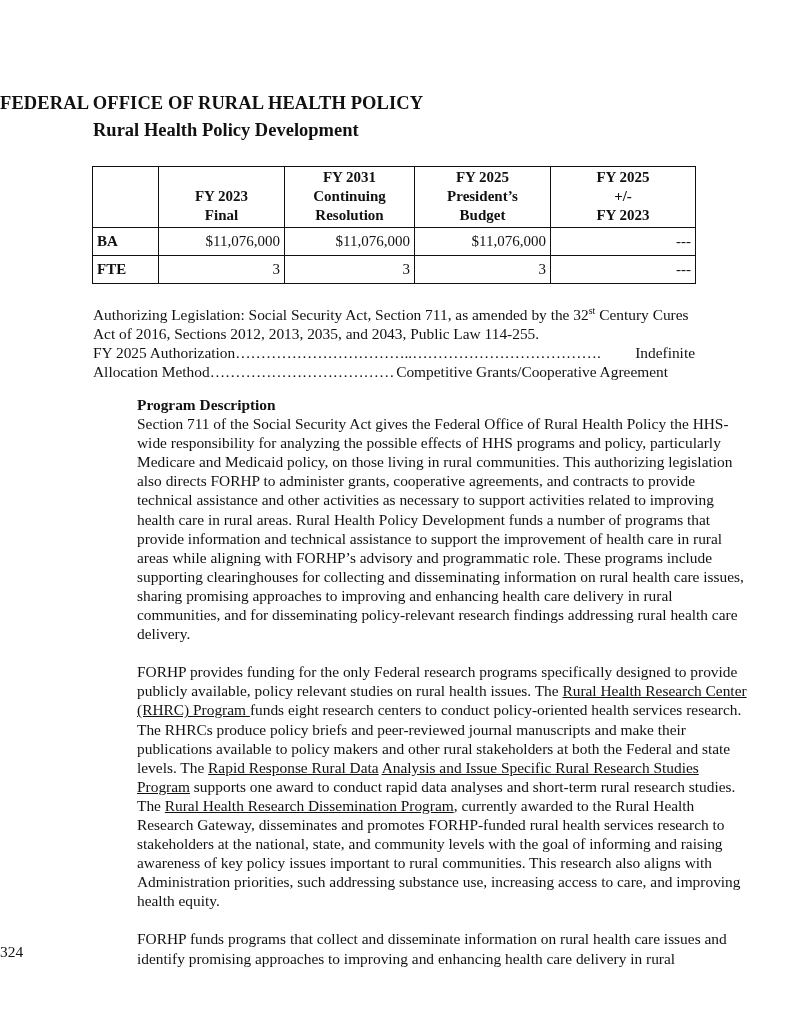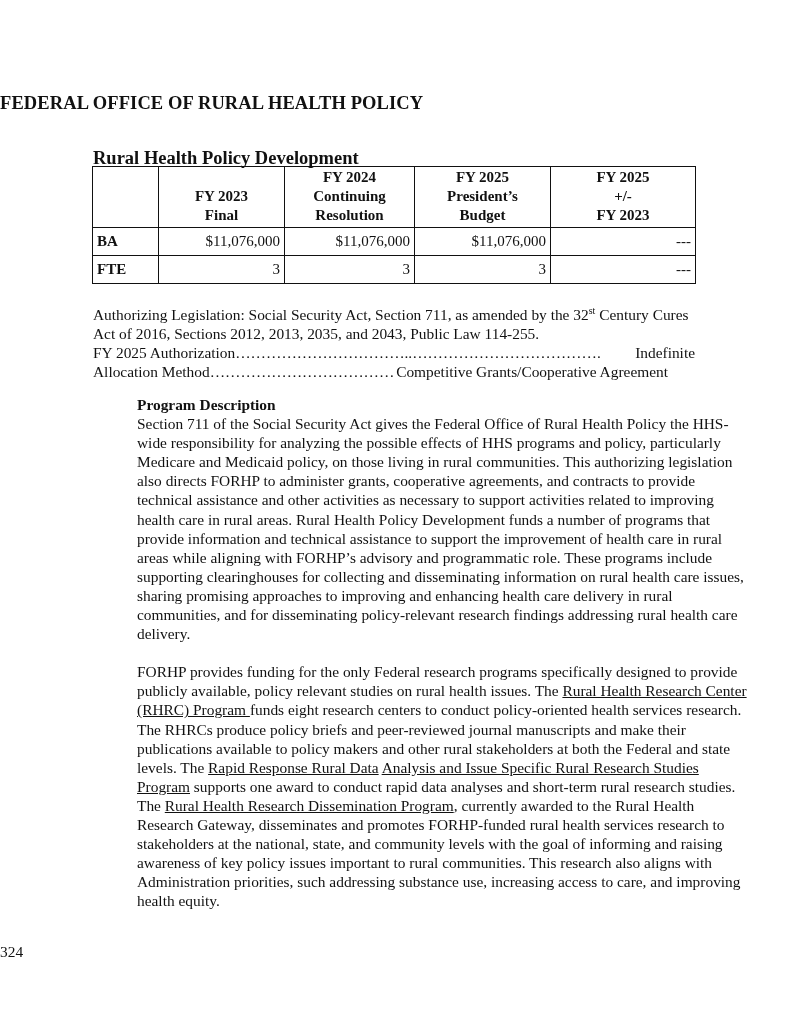--- a/index.html
+++ b/index.html
@@ -7,21 +7,21 @@
       width: 791px; height: 1024px; position: relative; overflow: hidden;
       font-family: "Liberation Serif", "DejaVu Serif", serif;
       color: #111111;
     }
     .abs { position: absolute; }
     .main-title {
       left: 0; width: 791px; top: 93px; text-align: left;
       font-weight: bold; font-size: 18.5px; letter-spacing: 0.1px;
     }
     .sec-title {
-      left: 93px; top: 148px; font-weight: bold; font-size: 18.5px;
+      left: 93px; top: 120px; font-weight: bold; font-size: 18.5px;
     }
     table.budget {
       position: absolute; left: 92px; top: 166px;
       border-collapse: collapse; font-size: 15px;
     }
     table.budget td, table.budget th {
       border: 1.6px solid #111;
       padding: 0 4px;
     }
     table.budget th {
@@ -47,21 +47,21 @@
 <body>
 
 <div class="abs main-title">FEDERAL OFFICE OF RURAL HEALTH POLICY</div>
 <div class="abs sec-title">Rural Health Policy Development</div>
 
 <table class="budget">
   <tbody>
       <tr>
     <th class="c0"></th>
     <th class="c1"><span>FY 2023</span><br><span>Final</span></th>
-    <th class="c2"><span>FY 2024</span><br><span>Continuing</span><br><span>Resolution</span></th>
+    <th class="c2"><span>FY 2031</span><br><span>Continuing</span><br><span>Resolution</span></th>
     <th class="c3"><span>FY 2025</span><br><span>President’s</span><br><span>Budget</span></th>
     <th class="c4"><span>FY 2025</span><br><span>+/-</span><br><span>FY 2023</span></th>
   </tr>
   <tr>
     <td class="rowhead">BA</td>
     <td>$11,076,000</td>
     <td>$11,076,000</td>
     <td>$11,076,000</td>
     <td>---</td>
   </tr>
@@ -86,15 +86,16 @@
     <span>Allocation Method</span>
       <span class="dots">………………………………</span>
       <span>Competitive Grants/Cooperative Agreement</span>
   </div>
 </div>
 
 <div class="abs body-text" style="top:395px;margin-left:44px;">
   <p class="bold">Program Description</p>
   <p>Section 711 of the Social Security Act gives the Federal Office of Rural Health Policy the HHS-wide responsibility for analyzing the possible effects of HHS programs and policy, particularly Medicare and Medicaid policy, on those living in rural communities. This authorizing legislation also directs FORHP to administer grants, cooperative agreements, and contracts to provide technical assistance and other activities as necessary to support activities related to improving health care in rural areas. Rural Health Policy Development funds a number of programs that provide information and technical assistance to support the improvement of health care in rural areas while aligning with FORHP’s advisory and programmatic role. These programs include supporting clearinghouses for collecting and disseminating information on rural health care issues, sharing promising approaches to improving and enhancing health care delivery in rural communities, and for disseminating policy-relevant research findings addressing rural health care delivery.</p>
   <p style="margin-top:19px;"><span>FORHP provides funding for the only Federal research programs specifically designed to provide publicly available, policy relevant studies on rural health issues. The </span><span class="u">Rural Health Research Center (RHRC) Program </span><span>funds eight research centers to conduct policy-oriented health services research.  The RHRCs produce policy briefs and peer-reviewed journal manuscripts and make their publications available to policy makers and other rural stakeholders at both the Federal and state levels. The </span><span class="u">Rapid Response Rural Data</span><span> </span><span class="u">Analysis and Issue Specific Rural Research Studies Program</span><span> supports one award to conduct rapid data analyses and short-term rural research studies. The </span><span class="u">Rural Health Research Dissemination Program</span><span>, currently awarded to the Rural Health Research Gateway, disseminates and promotes FORHP-funded rural health services research to stakeholders at the national, state, and community levels with the goal of informing and raising awareness of key policy issues important to rural communities. This research also aligns with Administration priorities, such addressing substance use, increasing access to care, and improving health equity.</span></p>
+  <p style="margin-top:19px;">FORHP funds programs that collect and disseminate information on rural health care issues and identify promising approaches to improving and enhancing health care delivery in rural</p>
 </div>
 
 <div class="abs page-num">324</div>
 
 </body></html>

